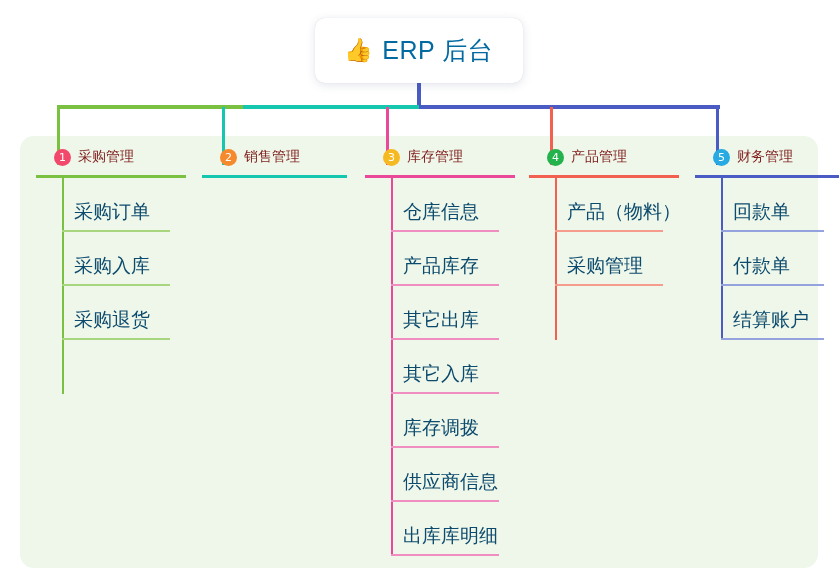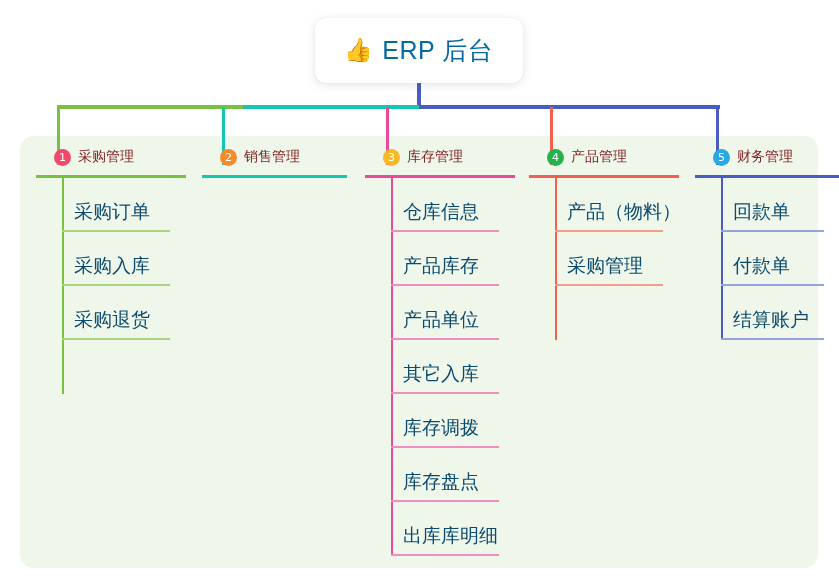--- a/index.html
+++ b/index.html
@@ -200,33 +200,33 @@
         <div class="spine" style="background: rgb(236, 72, 153); height: 378px;"></div>
         <div class="leaf">
           <div class="leaf-text">仓库信息</div>
           <div class="leaf-rule" style="background: rgb(240, 142, 194); width: 108px;"></div>
         </div>
         <div class="leaf">
           <div class="leaf-text">产品库存</div>
           <div class="leaf-rule" style="background: rgb(240, 142, 194); width: 108px;"></div>
         </div>
         <div class="leaf">
-          <div class="leaf-text">产品单位</div>
+          <div class="leaf-text">其它出库</div>
           <div class="leaf-rule" style="background: rgb(240, 142, 194); width: 108px;"></div>
         </div>
         <div class="leaf">
           <div class="leaf-text">其它入库</div>
           <div class="leaf-rule" style="background: rgb(240, 142, 194); width: 108px;"></div>
         </div>
         <div class="leaf">
           <div class="leaf-text">库存调拨</div>
           <div class="leaf-rule" style="background: rgb(240, 142, 194); width: 108px;"></div>
         </div>
         <div class="leaf">
-          <div class="leaf-text">库存盘点</div>
+          <div class="leaf-text">供应商信息</div>
           <div class="leaf-rule" style="background: rgb(240, 142, 194); width: 108px;"></div>
         </div>
         <div class="leaf">
           <div class="leaf-text">出库库明细</div>
           <div class="leaf-rule" style="background: rgb(240, 142, 194); width: 108px;"></div>
         </div>
       </div>
     </div>
     <div class="column" style="left: 529px; width: 150px;">
       <div class="col-head">

